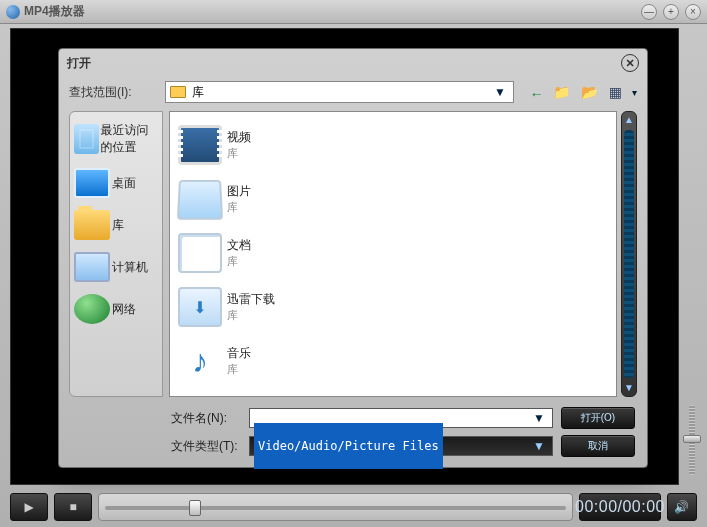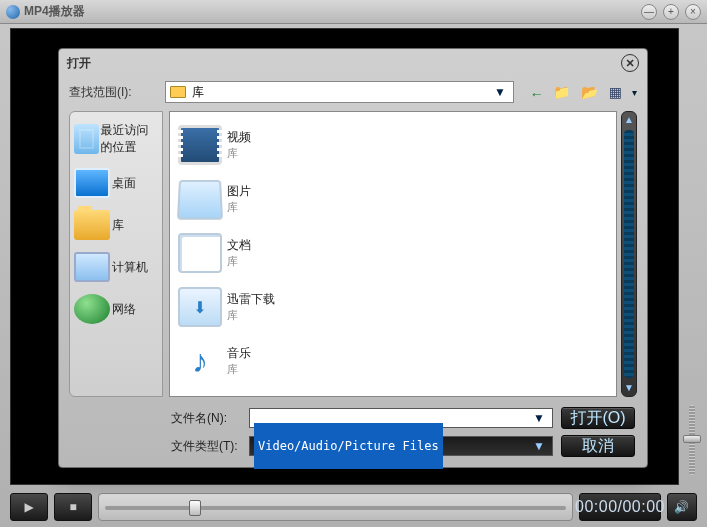--- a/index.html
+++ b/index.html
@@ -191,21 +191,21 @@
   background: linear-gradient(#1a1a1a,#303030);
   display:flex; align-items:center; padding:0 4px; color:#a6e0ff;
 }
 .combo.light { background:#fff; color:#000; }
 .combo .dd { margin-left:auto; width:18px; text-align:center; cursor:pointer; color:#024; }
 .combo .sel { background:#1060c0; color:#fff; padding:16px 4px; font-family: SimSun, monospace; }
 .dbtn {
   width:74px; height:22px;
   background: linear-gradient(#3a3a3a,#141414);
   border:1px solid #0a0a0a; border-radius:3px;
-  color:#bfe6ff; font-size:16px; cursor:pointer;
+  color:#bfe6ff; font-size:10px; cursor:pointer;
   display:flex; align-items:center; justify-content:center;
   box-shadow: inset 0 1px 0 #5a5a5a;
 }
 </style>
 </head>
 <body>
 
 <div class="appbar">
   <div class="logo"></div>
   <div class="title">MP4播放器</div>

